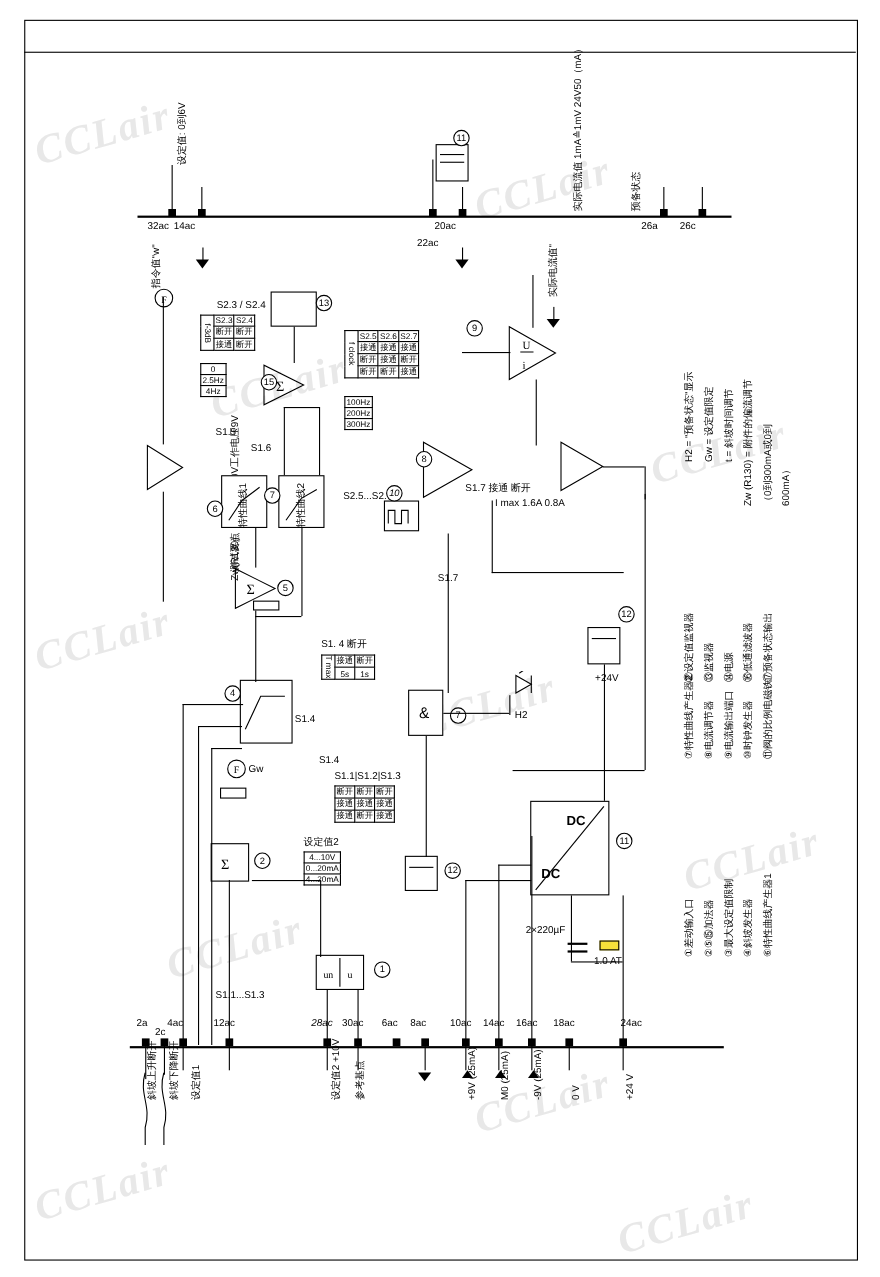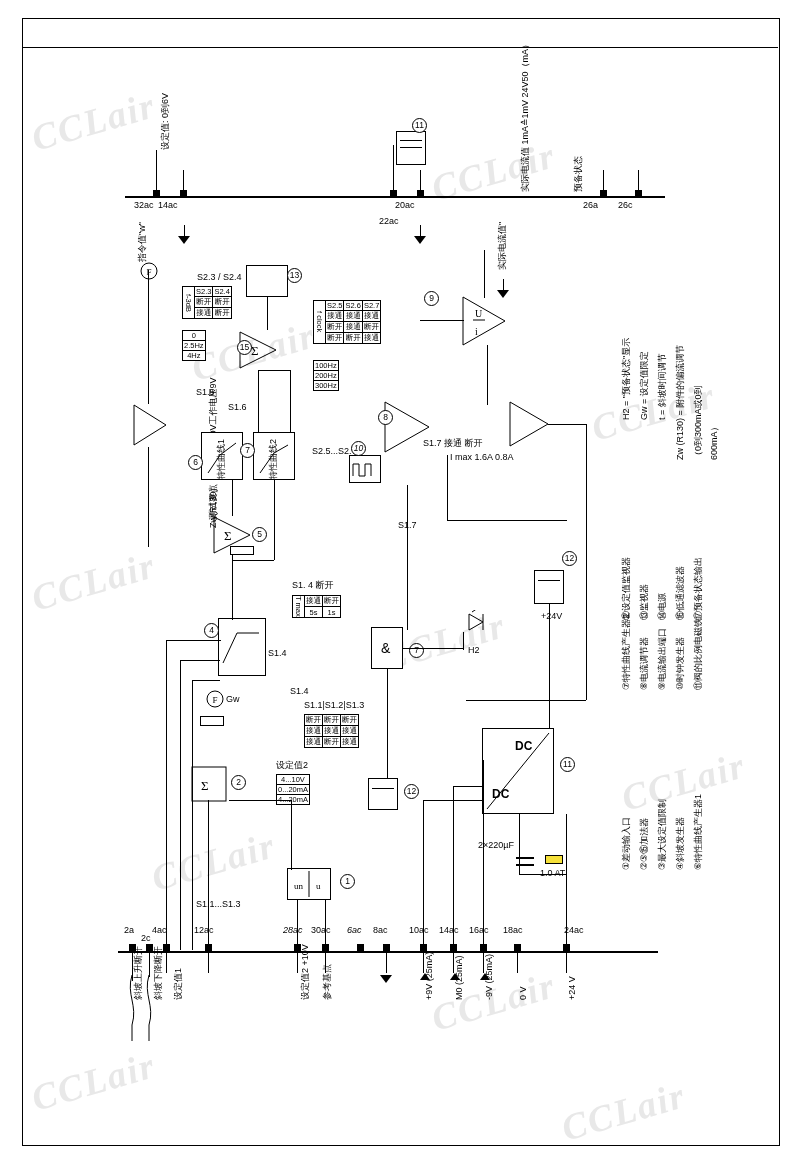--- a/index.html
+++ b/index.html
@@ -361,21 +361,21 @@
   <div class="lbl" style="left:152px;top:925px;text-align:center;">4ac</div>
   <div class="term" style="left:205px;top:944px;"></div>
   <div class="lbl" style="left:194px;top:925px;">12ac</div>
 
   <div class="term" style="left:294px;top:944px;"></div>
   <div class="lbl" style="left:283px;top:925px;font-style:italic;">28ac</div>
   <div class="term" style="left:322px;top:944px;"></div>
   <div class="lbl" style="left:311px;top:925px;">30ac</div>
 
   <div class="term" style="left:357px;top:944px;"></div>
-  <div class="lbl" style="left:347px;top:925px;font-style:italic;">6ac</div>
+  <div class="lbl" style="left:347px;top:925px;">6ac</div>
   <div class="term" style="left:383px;top:944px;"></div>
   <div class="lbl" style="left:373px;top:925px;">8ac</div>
 
   <div class="term" style="left:420px;top:944px;"></div>
   <div class="lbl" style="left:409px;top:925px;">10ac</div>
   <div class="term" style="left:450px;top:944px;"></div>
   <div class="lbl" style="left:439px;top:925px;">14ac</div>
   <div class="term" style="left:480px;top:944px;"></div>
   <div class="lbl" style="left:469px;top:925px;">16ac</div>
   <div class="term" style="left:514px;top:944px;"></div>

